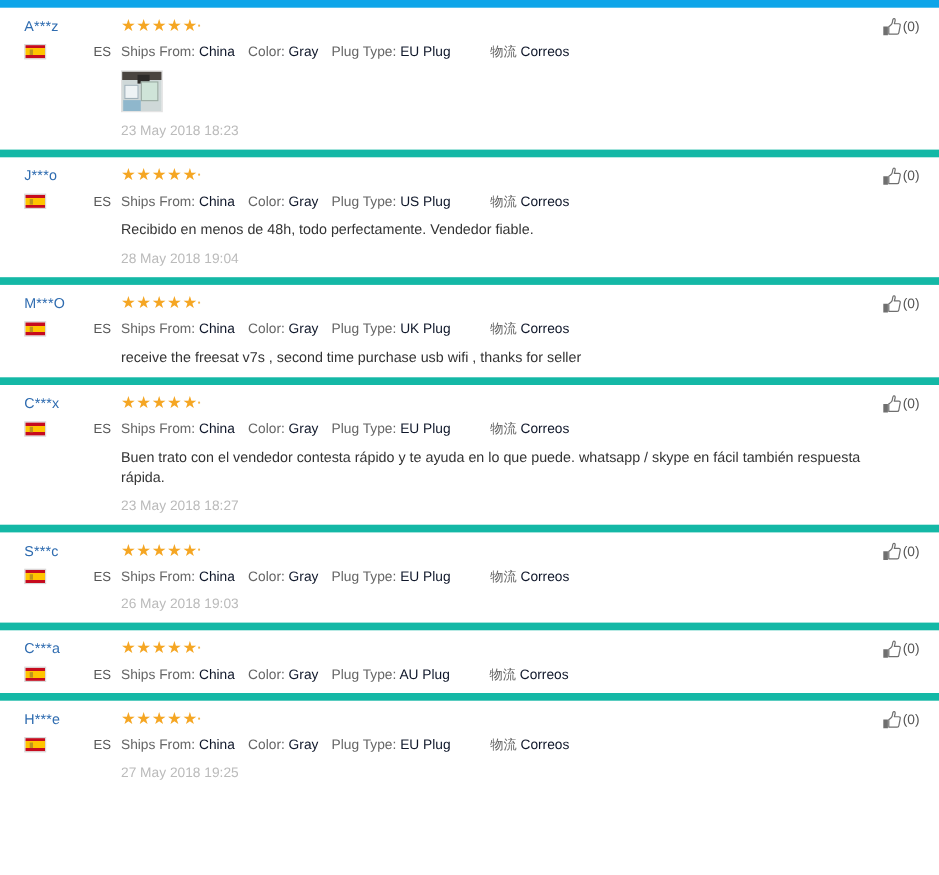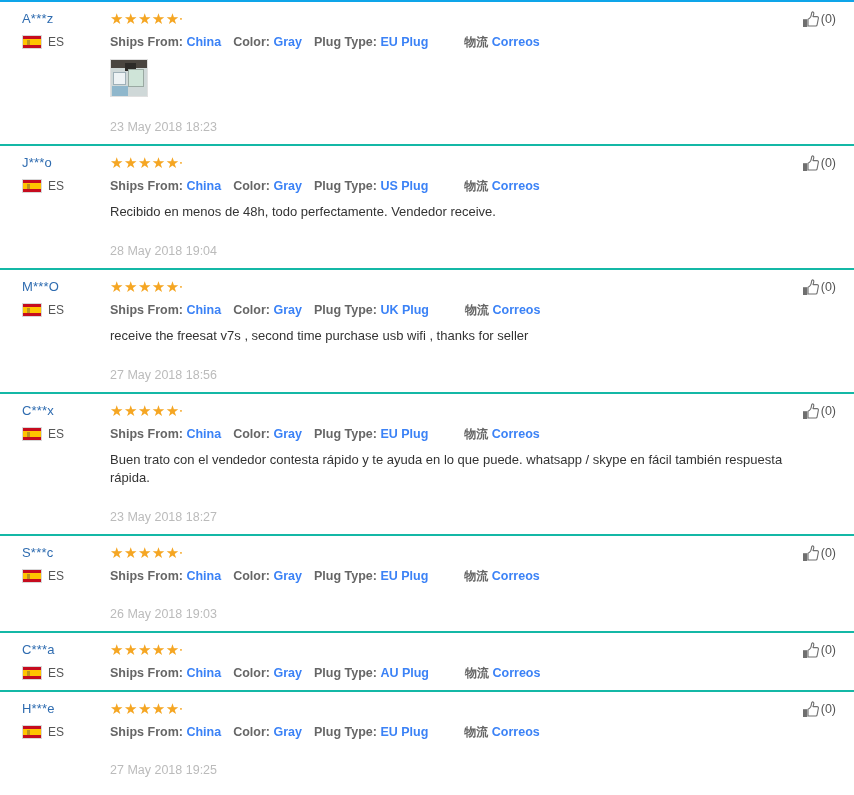--- a/index.html
+++ b/index.html
@@ -20,45 +20,46 @@
     width: 854px;
     padding: 0;
     margin: 0;
   }
 
   .review-item {
     position: relative;
     display: flex;
     align-items: flex-start;
     padding: 9px 0 9px 0;
-    border-top: 2px solid #14b8a6;
+    border-top: 7px solid #14b8a6;
     box-sizing: border-box;
   }
   .review-item.first {
-    border-top: 2px solid #0ea5e9;
+    border-top: 7px solid #0ea5e9;
   }
 
   
   .user-col {
     width: 110px;
     min-width: 110px;
     padding-left: 22px;
     box-sizing: border-box;
   }
   .user-name {
     color: #2f6cb0;
     font-size: 13px;
     line-height: 16px;
     letter-spacing: 0.2px;
     white-space: nowrap;
   }
   .user-country {
     display: flex;
     align-items: center;
     margin-top: 8px;
+    gap: 37px;
   }
   .flag {
     width: 20px;
     height: 14px;
     display: inline-block;
     position: relative;
     border: 1px solid #d8d8d8;
     box-sizing: border-box;
     background: linear-gradient(
       to bottom,
@@ -119,25 +120,25 @@
     white-space: nowrap;
     color: #999999;
   }
   .attrs .attr {
     margin-right: 12px;
     display: inline;
   }
   .attrs .attr:last-child { margin-right: 0; padding-left: 24px; }
   .attrs .attr-label {
     color: #666666;
-    font-weight: bold;
+    font-weight: normal;
   }
   .attrs .attr-value {
-    color: #3b82f6;
-    font-weight: bold;
+    color: #0f172a;
+    font-weight: normal;
   }
   .attrs .attr-label.cjk {
     font-family: "DejaVu Sans", sans-serif;
     font-size: 12px;
   }
 
   .review-body {
     margin-top: 9px;
     font-size: 13px;
     line-height: 18px;
@@ -172,21 +173,21 @@
   .photo-thumb .pane-c {
     position: absolute; left: 1px; top: 26px; width: 16px; height: 10px;
     background: #8fb7cc;
   }
   .photo-thumb .pane-d {
     position: absolute; left: 14px; top: 3px; width: 11px; height: 8px;
     background: #2c2a28;
   }
 
   .review-date {
-    margin-top: 22px;
+    margin-top: 9px;
     font-size: 12.5px;
     line-height: 16px;
     color: #bbbbbb;
   }
 
   
   .helpful {
     position: absolute;
     right: 18px;
     top: 9px;
@@ -244,21 +245,21 @@
     <div class="review-item">
       <div class="user-col"><a class="user-name">J***o</a><div class="user-country">
           <span class="flag">
             <span class="crest"></span>
           </span>
           <span class="country-code">ES</span>
         </div></div>
       <div class="content-col">
         <div class="stars"><span class="star">★</span><span class="star">★</span><span class="star">★</span><span class="star">★</span><span class="star">★</span><span class="half-tick">▪</span></div>
         <div class="attrs"><span class="attr"><span class="attr-label">Ships From:</span> <span class="attr-value">China</span></span><span class="attr"><span class="attr-label">Color:</span> <span class="attr-value">Gray</span></span><span class="attr"><span class="attr-label">Plug Type:</span> <span class="attr-value">US Plug</span></span><span class="attr"><span class="attr-label cjk">物流</span> <span class="attr-value">Correos</span></span></div>
-        <div class="review-body">Recibido en menos de 48h, todo perfectamente. Vendedor receive.</div>
+        <div class="review-body">Recibido en menos de 48h, todo perfectamente. Vendedor fiable.</div>
         <div class="review-date">28 May 2018 19:04</div>
       </div>
       <div class="helpful">
         <span class="thumb-icon"><svg width="18" height="17" viewBox="0 0 18 17" xmlns="http://www.w3.org/2000/svg">
             <path d="M1 8.2 h4.2 V16 H1 z" fill="#6f6f6f"></path>
             <path d="M6 8.2 c0,0 1.5,-0.6 2.6,-2.2 C9.6,4.6 9.3,2.4 9.9,1.4 c0.5,-0.9 1.8,-0.6 1.9,0.6 c0.1,1.2 -0.5,2.7 -0.8,3.6 h4.1 c0.9,0 1.5,0.7 1.3,1.5 l-1.3,6.7 c-0.1,0.7 -0.7,1.2 -1.4,1.2 H6 z" fill="#ffffff" stroke="#6f6f6f" stroke-width="1.1" stroke-linejoin="round"></path>
           </svg></span>
         <span class="helpful-count">(0)</span>
       </div>
     </div>
@@ -266,21 +267,20 @@
       <div class="user-col"><a class="user-name">M***O</a><div class="user-country">
           <span class="flag">
             <span class="crest"></span>
           </span>
           <span class="country-code">ES</span>
         </div></div>
       <div class="content-col">
         <div class="stars"><span class="star">★</span><span class="star">★</span><span class="star">★</span><span class="star">★</span><span class="star">★</span><span class="half-tick">▪</span></div>
         <div class="attrs"><span class="attr"><span class="attr-label">Ships From:</span> <span class="attr-value">China</span></span><span class="attr"><span class="attr-label">Color:</span> <span class="attr-value">Gray</span></span><span class="attr"><span class="attr-label">Plug Type:</span> <span class="attr-value">UK Plug</span></span><span class="attr"><span class="attr-label cjk">物流</span> <span class="attr-value">Correos</span></span></div>
         <div class="review-body">receive the freesat v7s , second time purchase usb wifi , thanks for seller</div>
-        <div class="review-date">27 May 2018 18:56</div>
       </div>
       <div class="helpful">
         <span class="thumb-icon"><svg width="18" height="17" viewBox="0 0 18 17" xmlns="http://www.w3.org/2000/svg">
             <path d="M1 8.2 h4.2 V16 H1 z" fill="#6f6f6f"></path>
             <path d="M6 8.2 c0,0 1.5,-0.6 2.6,-2.2 C9.6,4.6 9.3,2.4 9.9,1.4 c0.5,-0.9 1.8,-0.6 1.9,0.6 c0.1,1.2 -0.5,2.7 -0.8,3.6 h4.1 c0.9,0 1.5,0.7 1.3,1.5 l-1.3,6.7 c-0.1,0.7 -0.7,1.2 -1.4,1.2 H6 z" fill="#ffffff" stroke="#6f6f6f" stroke-width="1.1" stroke-linejoin="round"></path>
           </svg></span>
         <span class="helpful-count">(0)</span>
       </div>
     </div>
     <div class="review-item">

